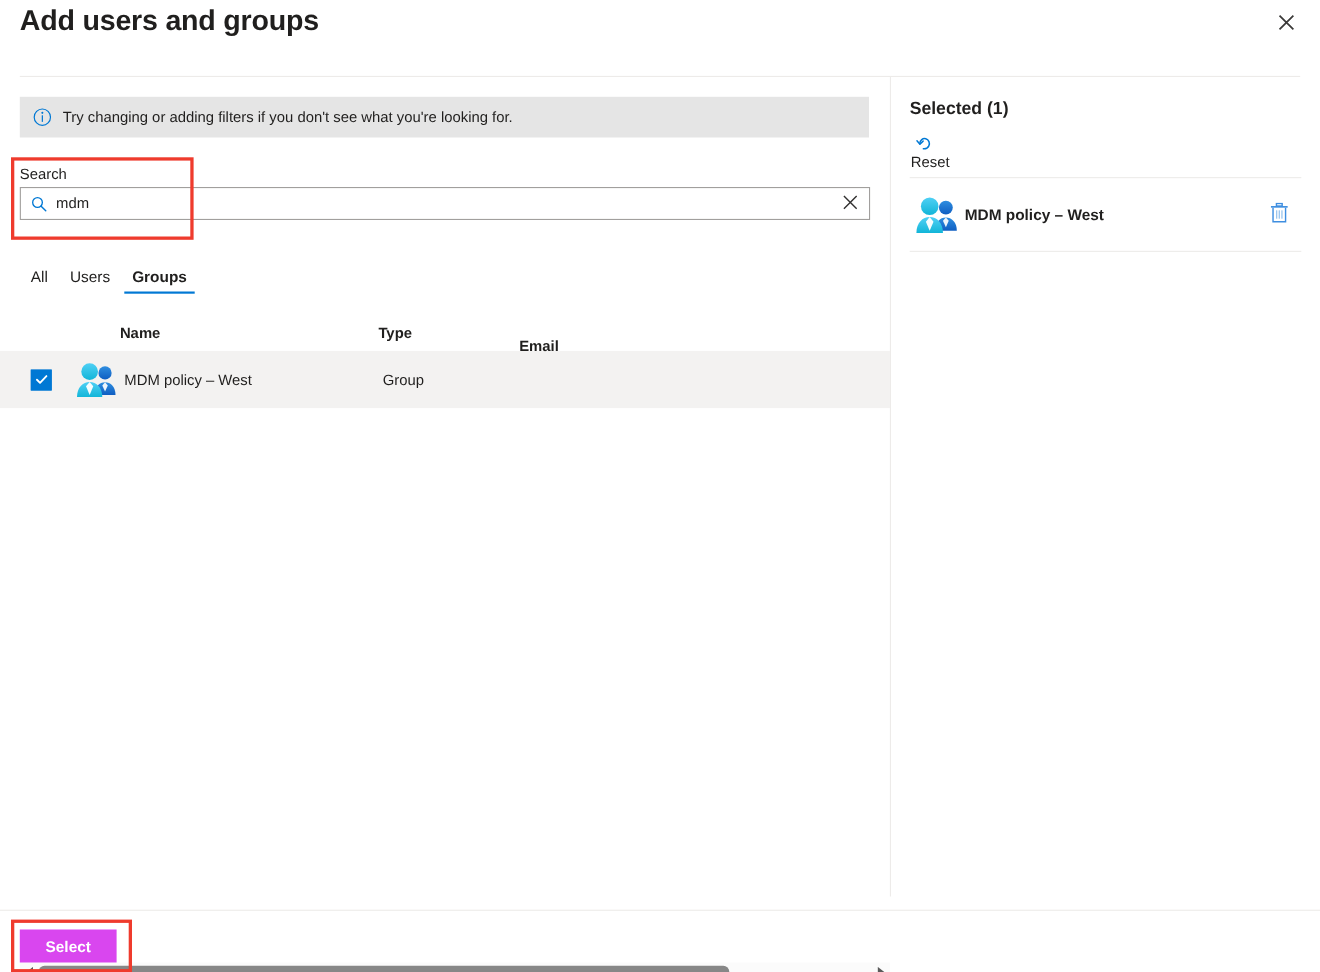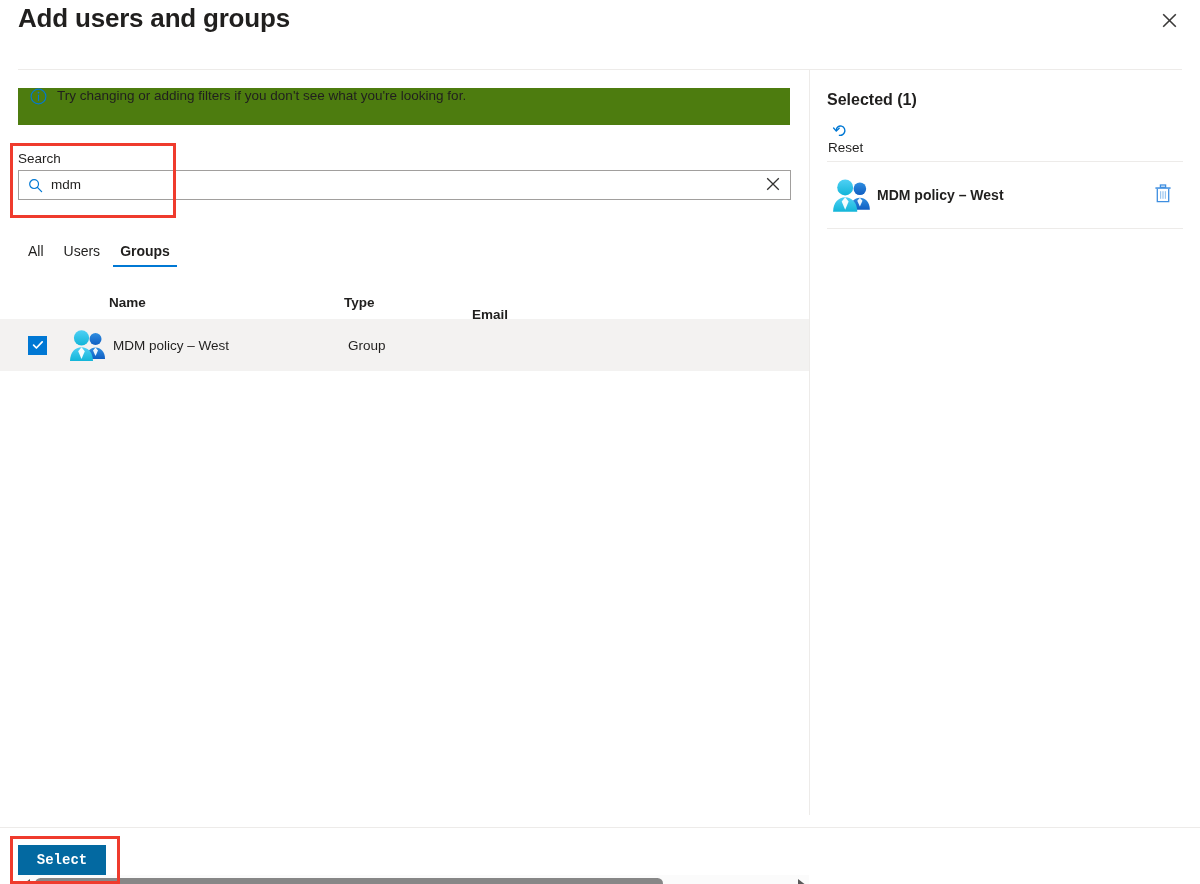--- a/index.html
+++ b/index.html
@@ -74,22 +74,23 @@
     background: #edebe9;
   }
 
   
   .info-bar {
     position: absolute;
     left: 18px;
     top: 18px;
     width: 772px;
     height: 37px;
-    background: #4d7c0f;
-    display: flex;
+    background: #e5e5e5;
+    display: flex;
+    align-items: center;
     box-sizing: border-box;
     padding-left: 12px;
   }
   .info-icon {
     width: 17px;
     height: 17px;
     flex: 0 0 17px;
     margin-right: 10px;
     display: block;
   }
@@ -366,24 +367,24 @@
     width: 1200px;
     height: 1px;
     background: #edebe9;
   }
   .select-button {
     position: absolute;
     left: 18px;
     top: 845px;
     width: 88px;
     height: 30px;
-    background: #0369a1;
+    background: #d946ef;
     color: #ffffff;
     border: none;
-    font-family: Liberation Mono, monospace;
+    font-family: Liberation Sans, sans-serif;
     font-size: 14px;
     font-weight: 600;
     cursor: pointer;
     padding: 0;
     line-height: 30px;
     text-align: center;
   }
 </style>
 </head>
 <body>

